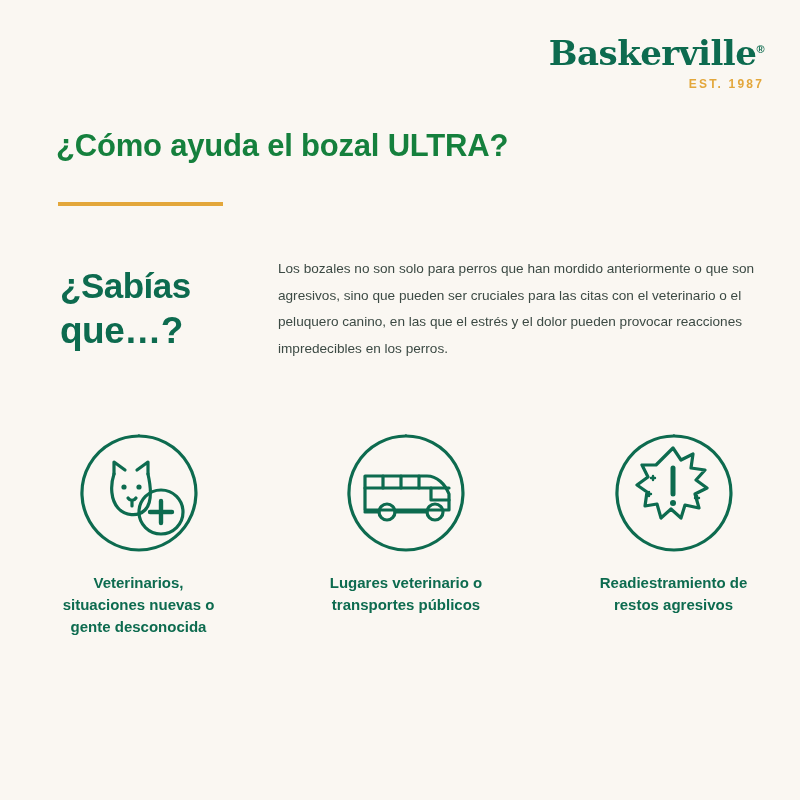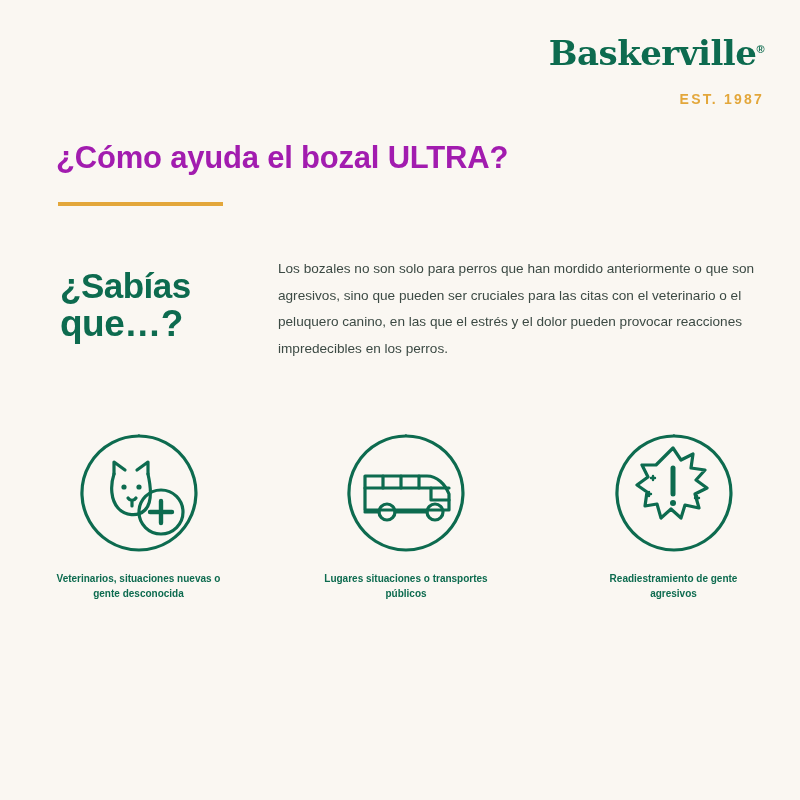--- a/index.html
+++ b/index.html
@@ -31,53 +31,53 @@
     position: relative;
     display: inline-block;
   }
   .brand-reg {
     font-size: 11px;
     vertical-align: super;
     color: #0d6b4f;
     font-family: "Liberation Sans", sans-serif;
   }
   .brand-est {
-    margin-top: 21px;
-    font-size: 14px;
+    margin-top: 7px;
+    font-size: 12px;
     font-weight: bold;
     letter-spacing: 2.2px;
     color: #e3a73b;
   }
 
   
   .headline {
     position: absolute;
-    left: 56px; top: 140px;
+    left: 56px; top: 128px;
     font-size: 31px;
     font-weight: bold;
-    color: #a21caf;
+    color: #15803d;
     letter-spacing: -0.2px;
   }
   .rule {
     position: absolute;
     left: 58px; top: 202px;
     width: 165px; height: 4px;
     background: #e3a73b;
   }
 
   
   .dyk {
     position: absolute;
     left: 60px; top: 268px;
     width: 200px;
     color: #0d6b4f;
     line-height: 1.02;
   }
   .dyk-l1 { font-size: 35px; font-weight: bold; letter-spacing: -0.5px; }
-  .dyk-l2 { font-size: 37px; font-weight: bold; letter-spacing: -0.5px; margin-top: 1px;}
+  .dyk-l2 { font-size: 37px; font-weight: bold; letter-spacing: -0.5px; margin-top: 8px;}
 
   .body-copy {
     position: absolute;
     left: 278px; top: 256px;
     width: 492px;
     font-size: 13.6px;
     line-height: 1.95;
     color: #3c4a44;
   }
 
@@ -92,21 +92,21 @@
   .icon-cell {
     width: 165px;
     display: flex;
     flex-direction: column;
     align-items: center;
   }
   .icon-art { width: 126px; height: 126px; }
   .icon-label {
     margin-top: 16px;
     text-align: center;
-    font-size: 10px;
+    font-size: 15px;
     font-weight: bold;
     line-height: 1.45;
     color: #0d6b4f;
   }
 </style>
 </head>
 <body>
 
 <div class="page">
 
@@ -155,35 +155,35 @@
 
           <path d="M22 46 L84 46 C94 46 102 54 106 64 L106 80 L22 80 Z"></path>
           <path d="M22 58 L106 58"></path>
           <path d="M40 46 L40 58 M58 46 L58 58 M76 46 L76 58"></path>
           <path d="M88 58 L88 70 L106 70"></path>
           <circle cx="44" cy="82" r="8"></circle>
           <circle cx="92" cy="82" r="8"></circle>
           <path d="M22 82 L36 82 M52 82 L84 82"></path>
         </g>
       </svg>
-      <div class="icon-label">Lugares situaciones o transportes públicos</div>
+      <div class="icon-label">Lugares veterinario o transportes públicos</div>
     </div>
 
     <div class="icon-cell">
       <svg class="icon-art" viewBox="0 0 126 126">
         <g fill="none" stroke="#0d6b4f" stroke-width="3.2" stroke-linecap="round" stroke-linejoin="round">
           <path d="M63 6 A57 57 0 1 1 62.9 6"></path>
 
           <path d="M62 18 L70 30 L82 24 L80 38 L94 40 L85 50 L96 58 L84 64 L88 78 L74 75 L70 88 L60 79 L50 88 L46 74 L34 76 L36 62 L26 55 L37 47 L31 35 L45 35 Z"></path>
 
           <path d="M62 38 L62 64" stroke-width="5"></path>
           <circle cx="62" cy="73" r="3" fill="#0d6b4f" stroke="none"></circle>
 
           <path d="M40 48 L44 48 M42 46 L42 50" stroke-width="2.4"></path>
           <path d="M36 64 L40 64 M38 62 L38 66" stroke-width="2.4"></path>
           <path d="M84 68 L88 68 M86 66 L86 70" stroke-width="2.4"></path>
         </g>
       </svg>
-      <div class="icon-label">Readiestramiento de gente agresivos</div>
+      <div class="icon-label">Readiestramiento de restos agresivos</div>
     </div>
 
   </div>
 </div>
 
 </body></html>

